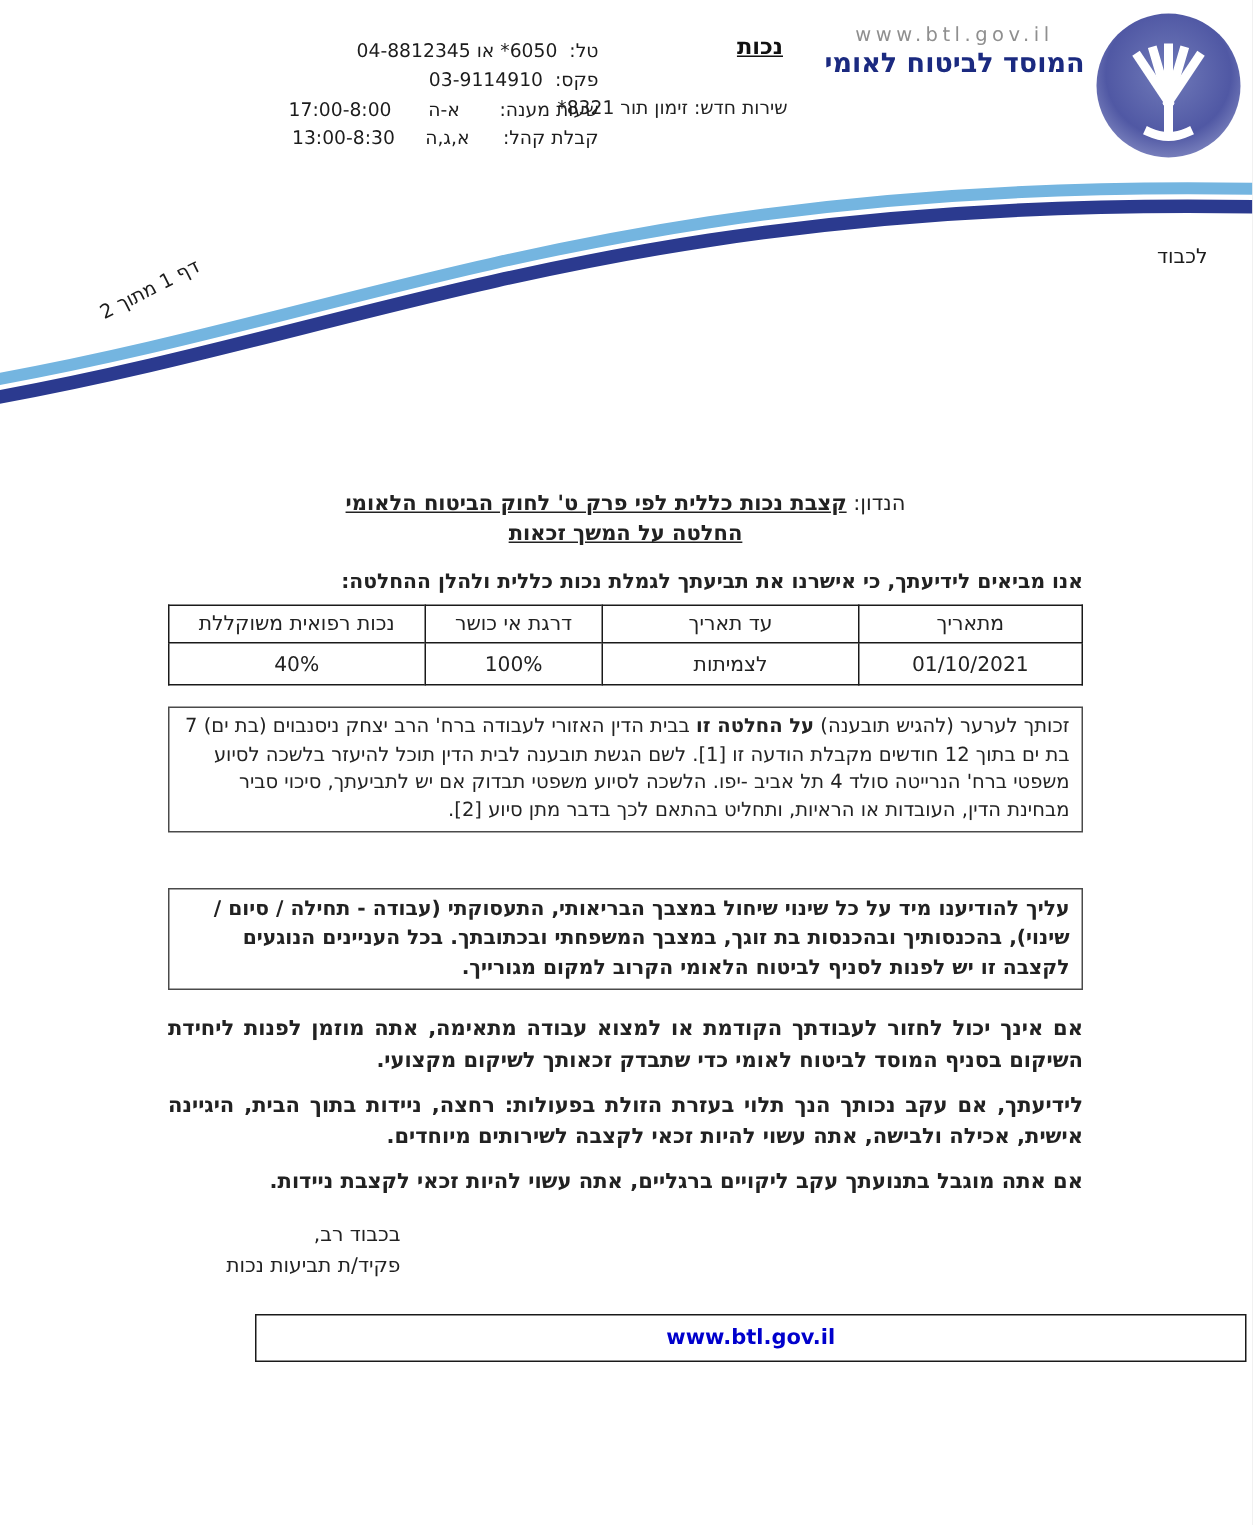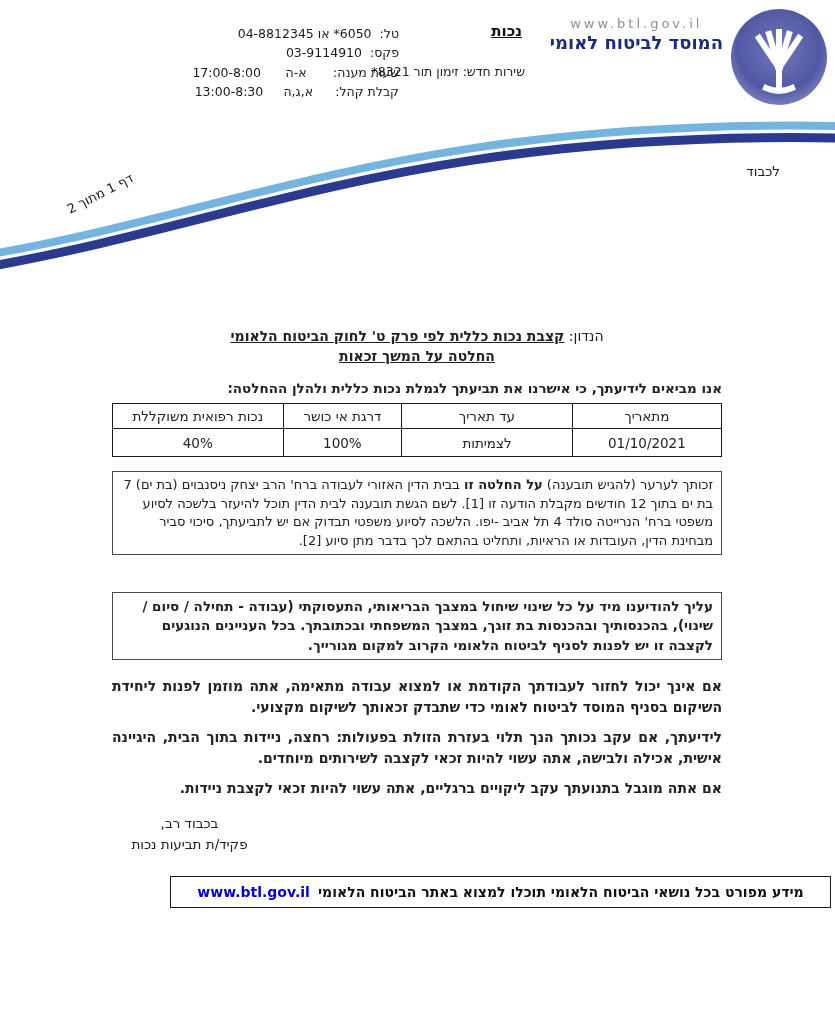--- a/index.html
+++ b/index.html
@@ -19,41 +19,41 @@
   .site{color:#8f8f8f;font-size:13px;letter-spacing:3px;display:block;}
   .org-name{color:#1b2a80;font-weight:bold;font-size:18px;display:block;}
   .dept{position:absolute;top:22px;right:313px;font-weight:bold;font-size:15px;color:#111;text-decoration:underline;}
   .service{position:absolute;top:64px;right:310px;font-size:12.5px;color:#222;}
   .contact{position:absolute;top:24px;right:436px;font-size:12.5px;line-height:1.55;color:#1c1c1c;white-space:nowrap;}
   .c-row{display:flex;justify-content:flex-start;}
   .c-label{margin-left:8px;}
   .c-days{min-width:58px;text-align:center;margin-left:6px;}
   
   .wave{position:absolute;top:102px;left:0;width:835px;height:180px;pointer-events:none;}
-  .to-label{position:absolute;top:163px;right:55px;font-size:13.5px;color:#1c1c1c;}
+  .to-label{position:absolute;top:163px;right:30px;font-size:13.5px;color:#1c1c1c;}
   .page-num{position:absolute;top:186px;left:64px;font-size:13px;color:#1c1c1c;transform:rotate(-27deg);transform-origin:center;}
   
   .content{position:absolute;top:326px;right:113px;left:112px;font-size:13.5px;line-height:1.4;}
   .subject{text-align:center;font-size:14px;margin-bottom:12px;line-height:1.45;}
   .subject .lbl{font-weight:normal;}
   .subject .u{font-weight:bold;text-decoration:underline;}
   .intro{margin-bottom:6px;font-weight:bold;}
   table.decision{width:100%;border-collapse:collapse;margin-bottom:14px;}
   table.decision th,table.decision td{
     border:1.5px solid #1a1a1a;text-align:center;font-weight:normal;
     padding:2px 4px;font-size:13.5px;
   }
   table.decision th{height:20px;}
   table.decision td{height:23px;}
   col.c1{width:24.5%;}col.c2{width:28%;}col.c3{width:19.5%;}col.c4{width:28%;}
   .box{border:1px solid #4a4a4a;padding:4px 8px;margin-bottom:11px;font-size:13px;line-height:1.42;}
   .box b{font-weight:bold;}
   .box.bold-box{font-weight:bold;font-size:13.5px;margin-bottom:16px;margin-top:37px;}
   .bpara{font-weight:bold;font-size:14px;line-height:1.5;text-align:justify;margin:0 0 9px 0;}
-  .signature{margin-top:14px;margin-left:0;margin-right:455px;text-align:center;font-size:13.5px;line-height:1.55;}
+  .signature{margin-top:14px;margin-left:0;margin-right:455px;text-align:right;font-size:13.5px;line-height:1.55;}
   
   .footer-box{
     position:absolute;top:876px;left:170px;right:4px;height:30px;
     border:1.5px solid #1a1a1a;display:flex;align-items:center;justify-content:center;gap:8px;
     font-size:14px;font-weight:bold;color:#111;
   }
   .footer-box .url{color:#0000cc;direction:ltr;unicode-bidi:isolate;cursor:pointer;}
   .ltr{direction:ltr;unicode-bidi:isolate;}
 </style>
 </head>
@@ -167,17 +167,16 @@
     <p class="bpara">אם אתה מוגבל בתנועתך עקב ליקויים ברגליים, אתה עשוי להיות זכאי לקצבת ניידות.</p>
 
     <div class="signature">
       <div>בכבוד רב,</div>
       <div>פקיד/ת תביעות נכות</div>
     </div>
 
   </div>
 
   <div class="footer-box">
-    <span>מידע מפורט בכל נושאי הביטוח הלאומי תוכלו למצוא באתר הביטוח הלאומי</span>
     <span class="url">www.btl.gov.il</span>
   </div>
 
 </div>
 
 </body></html>

